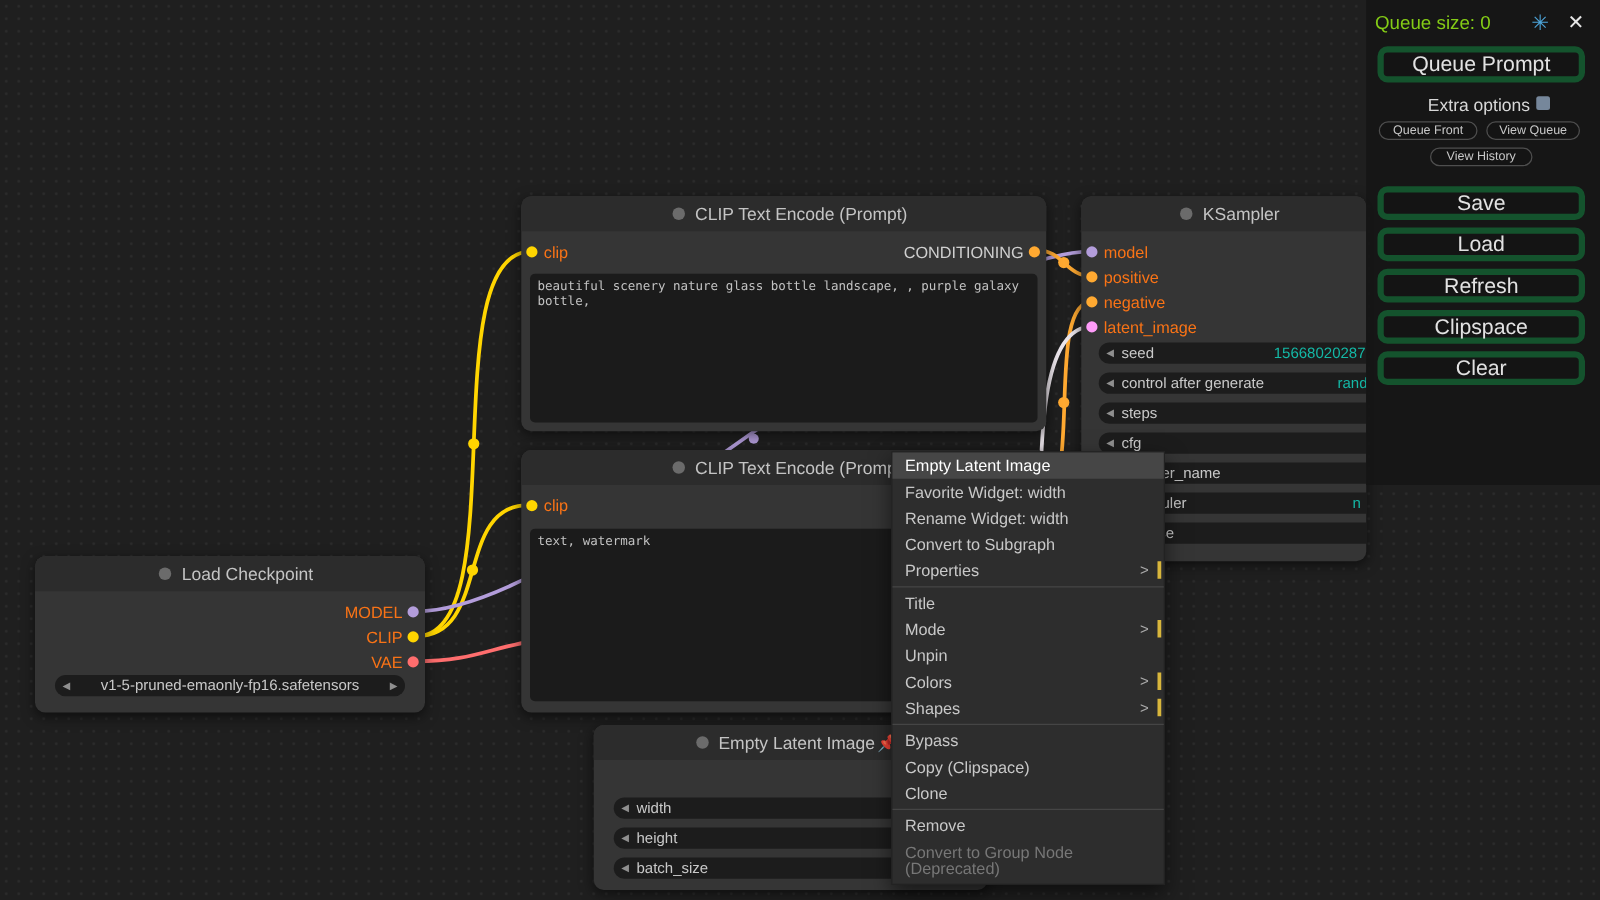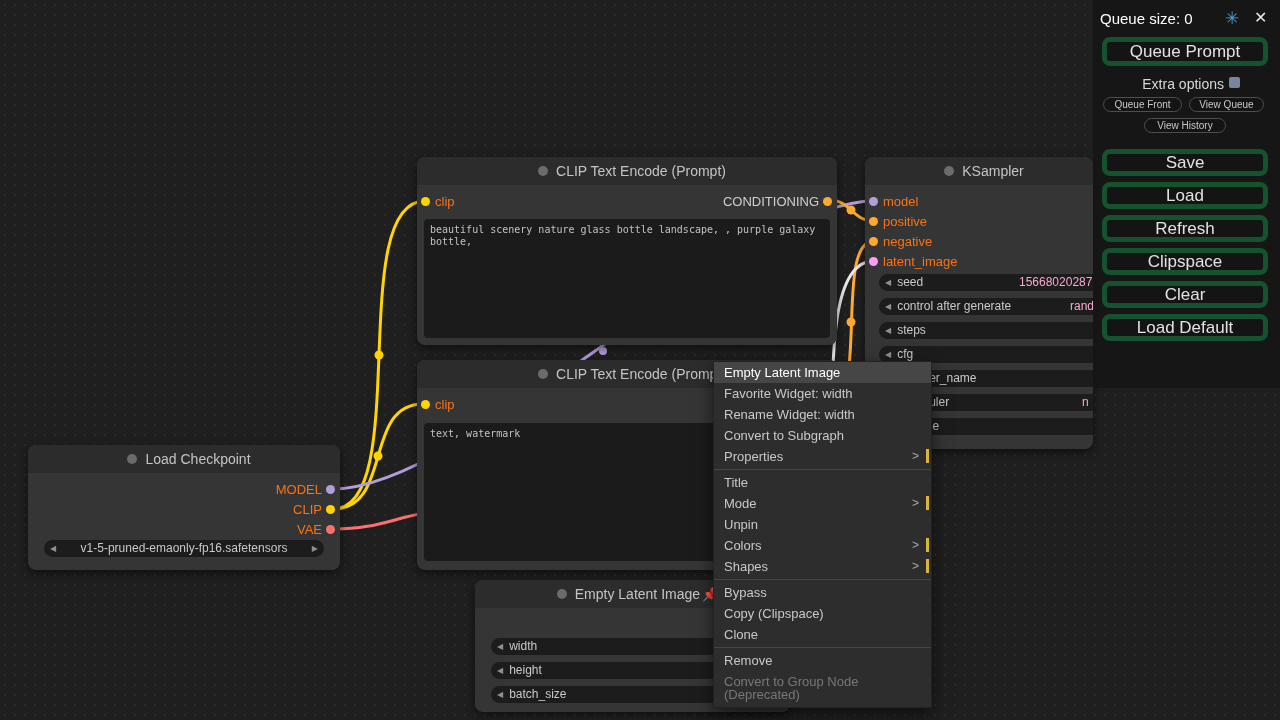--- a/index.html
+++ b/index.html
@@ -18,21 +18,21 @@
   .sdot{position:absolute;width:9px;height:9px;border-radius:50%;}
   .c-clip{background:#FFD500;} .c-model{background:#B39DDB;} .c-cond{background:#FFA931;}
   .c-latent{background:#FF9CF9;} .c-vae{background:#FF6E6E;}
   .prompt-text{position:absolute;background:#1b1b1b;border-radius:4px;color:#c2c2c2;
         font-family:"DejaVu Sans Mono",monospace;font-size:10px;line-height:1.2;
         padding:5px 6px;box-sizing:border-box;white-space:pre-wrap;overflow:hidden;}
   .widget{position:absolute;height:17px;background:#1c1c1c;border-radius:9px;
         color:#c9c9c9;font-size:12px;display:flex;align-items:center;white-space:nowrap;}
   .warr{color:#8f8f8f;font-size:8px;padding:0 6px;line-height:17px;}
   .wname{line-height:17px;}
-  .wval{position:absolute;line-height:17px;color:#f9a8d4;}
+  .wval{position:absolute;line-height:17px;color:#14b8a6;}
   .wval-r{margin-left:auto;padding-right:4px;color:#cfcfcf;}
   .wcenter{flex:1;text-align:center;line-height:17px;overflow:hidden;}
   .clipbox{overflow:hidden;}
   
   #ctxmenu{position:absolute;left:713px;top:361px;width:219px;z-index:5;background:#2d2d2d;
         box-shadow:0 6px 16px rgba(0,0,0,.55);border:1px solid #222;box-sizing:border-box;
         font-size:13px;color:#c8c8c8;padding-bottom:2px;}
   .cm-item{position:relative;padding:4px 10px;line-height:13px;cursor:pointer;}
   .cm-title{background:#464646;color:#fff;}
   .cm-sep{height:1px;background:#454545;margin:2px 0;}
@@ -212,34 +212,33 @@
     <div class="cm-sep"></div>
     <div class="cm-item"><span>Bypass</span></div>
     <div class="cm-item"><span>Copy (Clipspace)</span></div>
     <div class="cm-item"><span>Clone</span></div>
     <div class="cm-sep"></div>
     <div class="cm-item"><span>Remove</span></div>
     <div class="cm-item cm-disabled"><span>Convert to Group Node (Deprecated)</span></div>
   </div>
 
   <div id="sidepanel">
-    <div style="position:absolute;left:7px;top:10px;font-size:15px;color:#ffffff;">Queue size: 0</div>
+    <div style="position:absolute;left:7px;top:10px;font-size:15px;color:#84cc16;">Queue size: 0</div>
     <div style="position:absolute;left:132px;top:8px;font-size:17px;color:#4da4d9;cursor:pointer;">✳</div>
     <div style="position:absolute;left:161px;top:8px;font-size:16px;color:#e8e8e8;cursor:pointer;">✕</div>
 
     <div class="cbtn" style="top:37px;height:29px;">Queue Prompt</div>
 
     <div style="position:absolute;left:9px;top:76px;width:122px;text-align:right;font-size:14px;color:#d8d8d8;">Extra options</div>
     <span style="position:absolute;left:136px;top:77px;width:11px;height:11px;background:#76879b;border-radius:2px;cursor:pointer;"></span>
 
     <div class="cbtn-sm" style="left:10px;top:97px;width:79px;">Queue Front</div>
     <div class="cbtn-sm" style="left:96px;top:97px;width:75px;">View Queue</div>
     <div class="cbtn-sm" style="left:51px;top:118px;width:82px;">View History</div>
 
     <div class="cbtn" style="top:149px;">Save</div>
     <div class="cbtn" style="top:182px;">Load</div>
     <div class="cbtn" style="top:215px;">Refresh</div>
     <div class="cbtn" style="top:248px;">Clipspace</div>
     <div class="cbtn" style="top:281px;">Clear</div>
-    <div class="cbtn" style="top:314px;">Load Default</div>
   </div>
 
 </div>
 
 </body></html>

